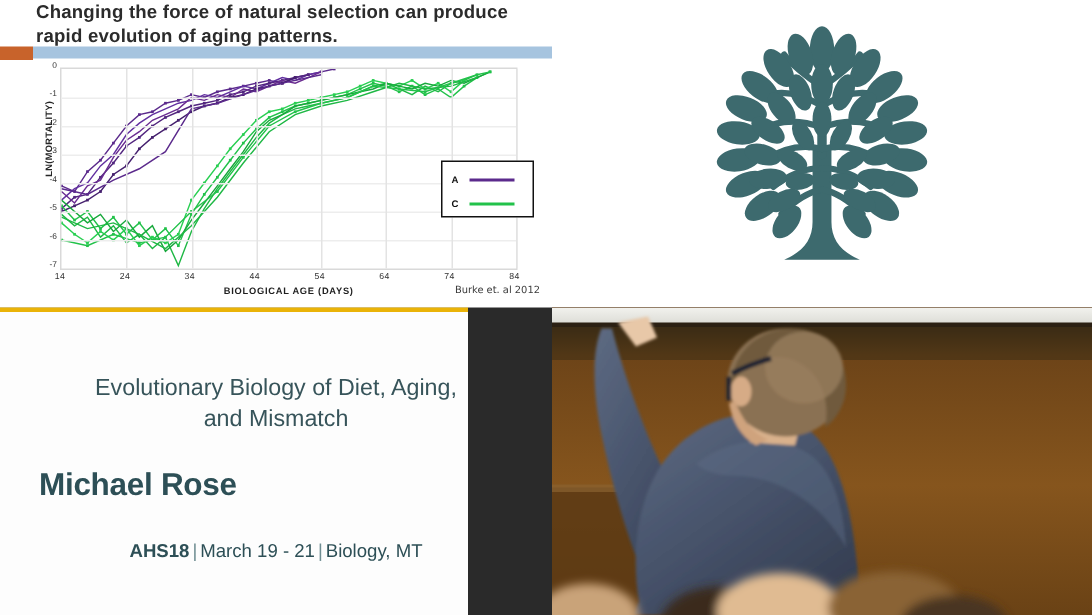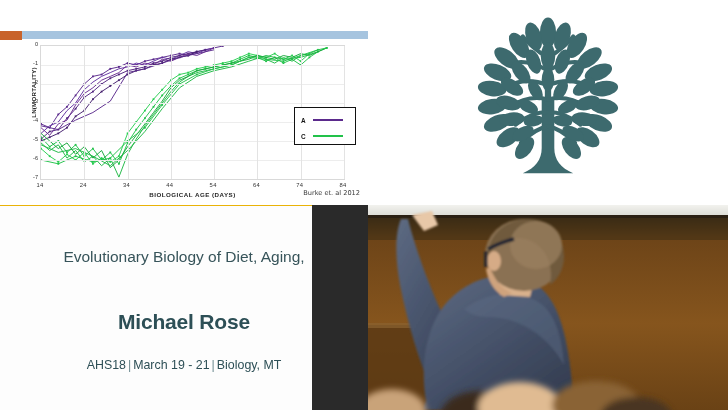--- a/index.html
+++ b/index.html
@@ -50,41 +50,42 @@
   .leg-swatch { width:30px; height:1.6px; }
 
   
   #logo-panel { position:absolute; left:368px; top:0; width:360px; height:205px;
     background:#ffffff; }
   #logo-svg { position:absolute; left:50%; top:50%; transform:translate(-50%,-50%);
     width:180px; height:180px; }
 
   
   #title-panel { position:absolute; left:0; top:205px; width:312px; height:205px;
-    background:#fdfdfd; border-top:1px solid #eab308; }
+    background:#fdfdfd; border-top:3px solid #eab308; }
   #talk-title { position:absolute; left:26px; top:40px; width:316px; text-align:center;
     font-size:15.5px; line-height:21px; color:#37545a; font-weight:400; }
-  #speaker { position:absolute; left:26px; top:104px; width:316px; text-align:center;
+  #speaker { position:absolute; left:26px; top:104px; width:316px; 
     font-size:21px; color:#2d4f56; font-weight:700; letter-spacing:-0.2px; }
   #eventline { position:absolute; left:26px; top:152px; width:316px; text-align:center;
     font-size:12.4px; color:#2d4f56; }
-  #eventline .b { font-weight:400; }
+  #eventline .b { font-weight:700; }
   #eventline .sep { color:#6f8d92; padding:0 2px; }
 
   
   #video-panel { position:absolute; left:368px; top:205px; width:360px; height:205px;
     overflow:hidden; background:#7a4a18; }
   #vsvg { position:absolute; left:0; top:0; width:360px; height:205px; }
 </style>
 </head>
 <body>
 
 <div id="root">
 
   <div id="slide-panel">
+    <div id="slide-title">Changing the force of natural selection can produce rapid evolution of aging patterns.</div>
     <div id="orange-tab"></div>
     <div id="blue-bar"></div>
 
     <div id="chart">
       <div id="ylabel">LN(MORTALITY)</div>
       <div id="yticks">
           <div class="ytick" style="top: 0px;">0</div>
           <div class="ytick" style="top: 19px;">-1</div>
           <div class="ytick" style="top: 38px;">-2</div>
           <div class="ytick" style="top: 57px;">-3</div>
@@ -335,20 +336,21 @@
           <ellipse cx="122" cy="104" rx="6.5" ry="12" transform="rotate(62 122 104)"></ellipse>
           <ellipse cx="84" cy="120" rx="6" ry="11" transform="rotate(-100 84 120)"></ellipse>
           <ellipse cx="116" cy="120" rx="6" ry="11" transform="rotate(100 116 120)"></ellipse>
         </g>
     </svg>
   </div>
 
   <div id="title-panel">
     <div id="talk-title">
       <span>Evolutionary Biology of Diet, Aging,</span><br>
+      <span>and Mismatch</span>
     </div>
     <div id="speaker">Michael Rose</div>
     <div id="eventline">
       <span class="b">AHS18</span><span class="sep">|</span><span>March 19 - 21</span><span class="sep">|</span><span>Biology, MT</span>
     </div>
   </div>
 
   <div id="video-panel">
     <svg id="vsvg" viewBox="0 0 360 205" preserveAspectRatio="none">
       <defs>

